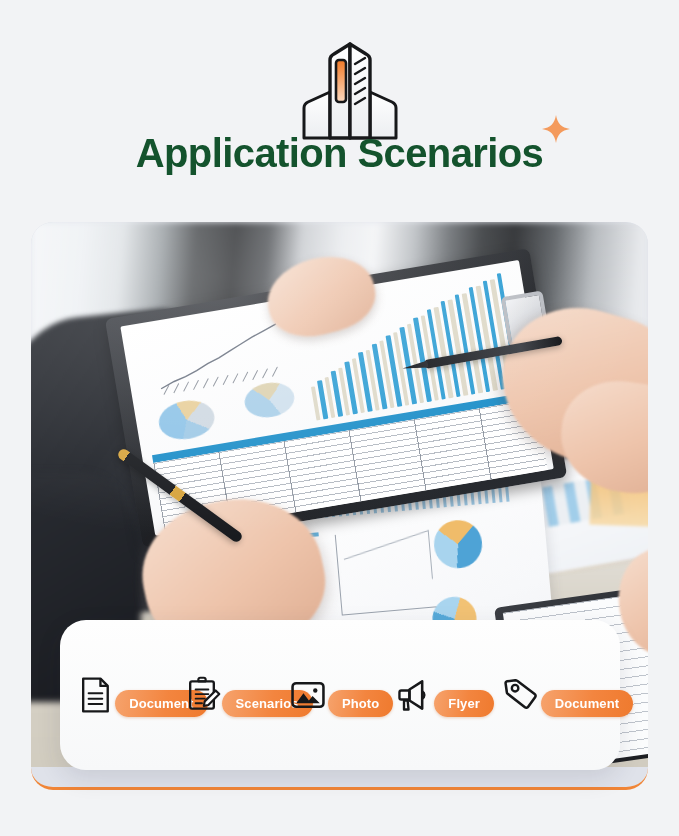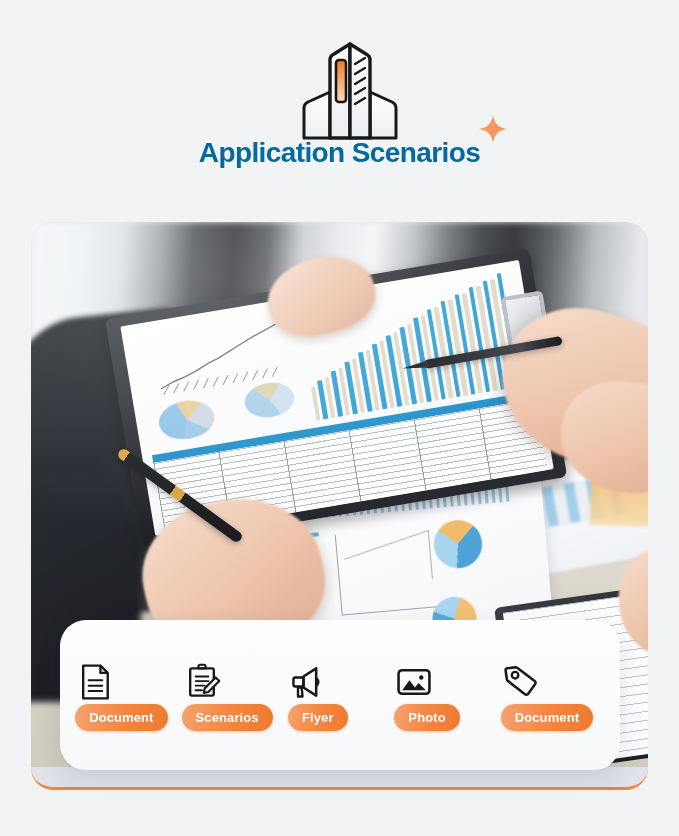--- a/index.html
+++ b/index.html
@@ -34,24 +34,24 @@
     left: 0;
     top: 128px;
     width: 679px;
     text-align: center;
   }
   .title-inner {
     display: inline-block;
     position: relative;
   }
   .page-title {
-    font-size: 28px;
+    font-size: 40px;
     font-weight: bold;
     letter-spacing: -0.6px;
-    color: #0369a1;
+    color: #14532d;
     line-height: 50px;
     white-space: nowrap;
   }
   .sparkle {
     position: absolute;
     right: -28px;
     top: -14px;
     width: 30px;
     height: 30px;
   }
@@ -438,22 +438,21 @@
     border-radius: 26px;
     box-shadow: 0 8px 24px rgba(40,45,60,.12);
     display: flex;
     align-items: center;
     justify-content: space-around;
     padding: 0 14px;
     box-sizing: border-box;
   }
   .cat-item {
     display: flex;
-    flex-direction: column;
-    align-items: flex-start;
+    align-items: flex-end;
     width: 104px;
   }
   .cat-icon {
     height: 44px;
     display: flex;
     align-items: center;
     justify-content: center;
   }
   .cat-badge {
     display: inline-block;
@@ -668,38 +667,38 @@
         </g>
         <path d="M37 17 l4 4 -12 12 -5 1 1 -5 Z" fill="#ffffff" stroke="#17181a" stroke-width="2.4" stroke-linejoin="round"></path>
       </svg>
     </span>
     <span class="cat-badge">Scenarios</span>
   </div>
 
   <div class="cat-item">
     <span class="cat-icon">
       <svg viewBox="0 0 44 44" width="40" height="40">
+        <rect x="5" y="9" width="34" height="26" rx="4" fill="none" stroke="#17181a" stroke-width="2.8"></rect>
+        <circle cx="30" cy="17" r="2.4" fill="#17181a"></circle>
+        <path d="M9 31 L17 20 L23 28 L27 23 L35 31 Z" fill="#17181a"></path>
+      </svg>
+    </span>
+    <span class="cat-badge">Photo</span>
+  </div>
+
+  <div class="cat-item">
+    <span class="cat-icon">
+      <svg viewBox="0 0 44 44" width="40" height="40">
         <path d="M31 7 L17 16 L17 28 L31 37 Z" fill="none" stroke="#17181a" stroke-width="2.8" stroke-linejoin="round"></path>
         <path d="M17 17 h-9 a2 2 0 0 0 -2 2 v6 a2 2 0 0 0 2 2 h9 Z" fill="none" stroke="#17181a" stroke-width="2.6" stroke-linejoin="round"></path>
         <path d="M31 18 a4.5 4.5 0 0 1 0 8" fill="none" stroke="#17181a" stroke-width="2.6" stroke-linecap="round"></path>
         <path d="M11 28 L11 38 L16 38 L15 28 Z" fill="none" stroke="#17181a" stroke-width="2.6" stroke-linejoin="round"></path>
       </svg>
     </span>
     <span class="cat-badge">Flyer</span>
-  </div>
-
-  <div class="cat-item">
-    <span class="cat-icon">
-      <svg viewBox="0 0 44 44" width="40" height="40">
-        <rect x="5" y="9" width="34" height="26" rx="4" fill="none" stroke="#17181a" stroke-width="2.8"></rect>
-        <circle cx="30" cy="17" r="2.4" fill="#17181a"></circle>
-        <path d="M9 31 L17 20 L23 28 L27 23 L35 31 Z" fill="#17181a"></path>
-      </svg>
-    </span>
-    <span class="cat-badge">Photo</span>
   </div>
 
   <div class="cat-item">
     <span class="cat-icon">
       <svg viewBox="0 0 44 44" width="40" height="40">
         <path d="M7 16 L7 7 a2 2 0 0 1 2 -2 l9 0 a3 3 0 0 1 2 1 L37 23 a2.5 2.5 0 0 1 0 3.6 L28 36 a2.5 2.5 0 0 1 -3.6 0 L8 19 a3 3 0 0 1 -1 -3 Z" fill="none" stroke="#17181a" stroke-width="2.8" stroke-linejoin="round" transform="rotate(-8 22 22)"></path>
         <circle cx="15.5" cy="14.5" r="3.6" fill="none" stroke="#17181a" stroke-width="2.6"></circle>
       </svg>
     </span>
     <span class="cat-badge">Document</span>

